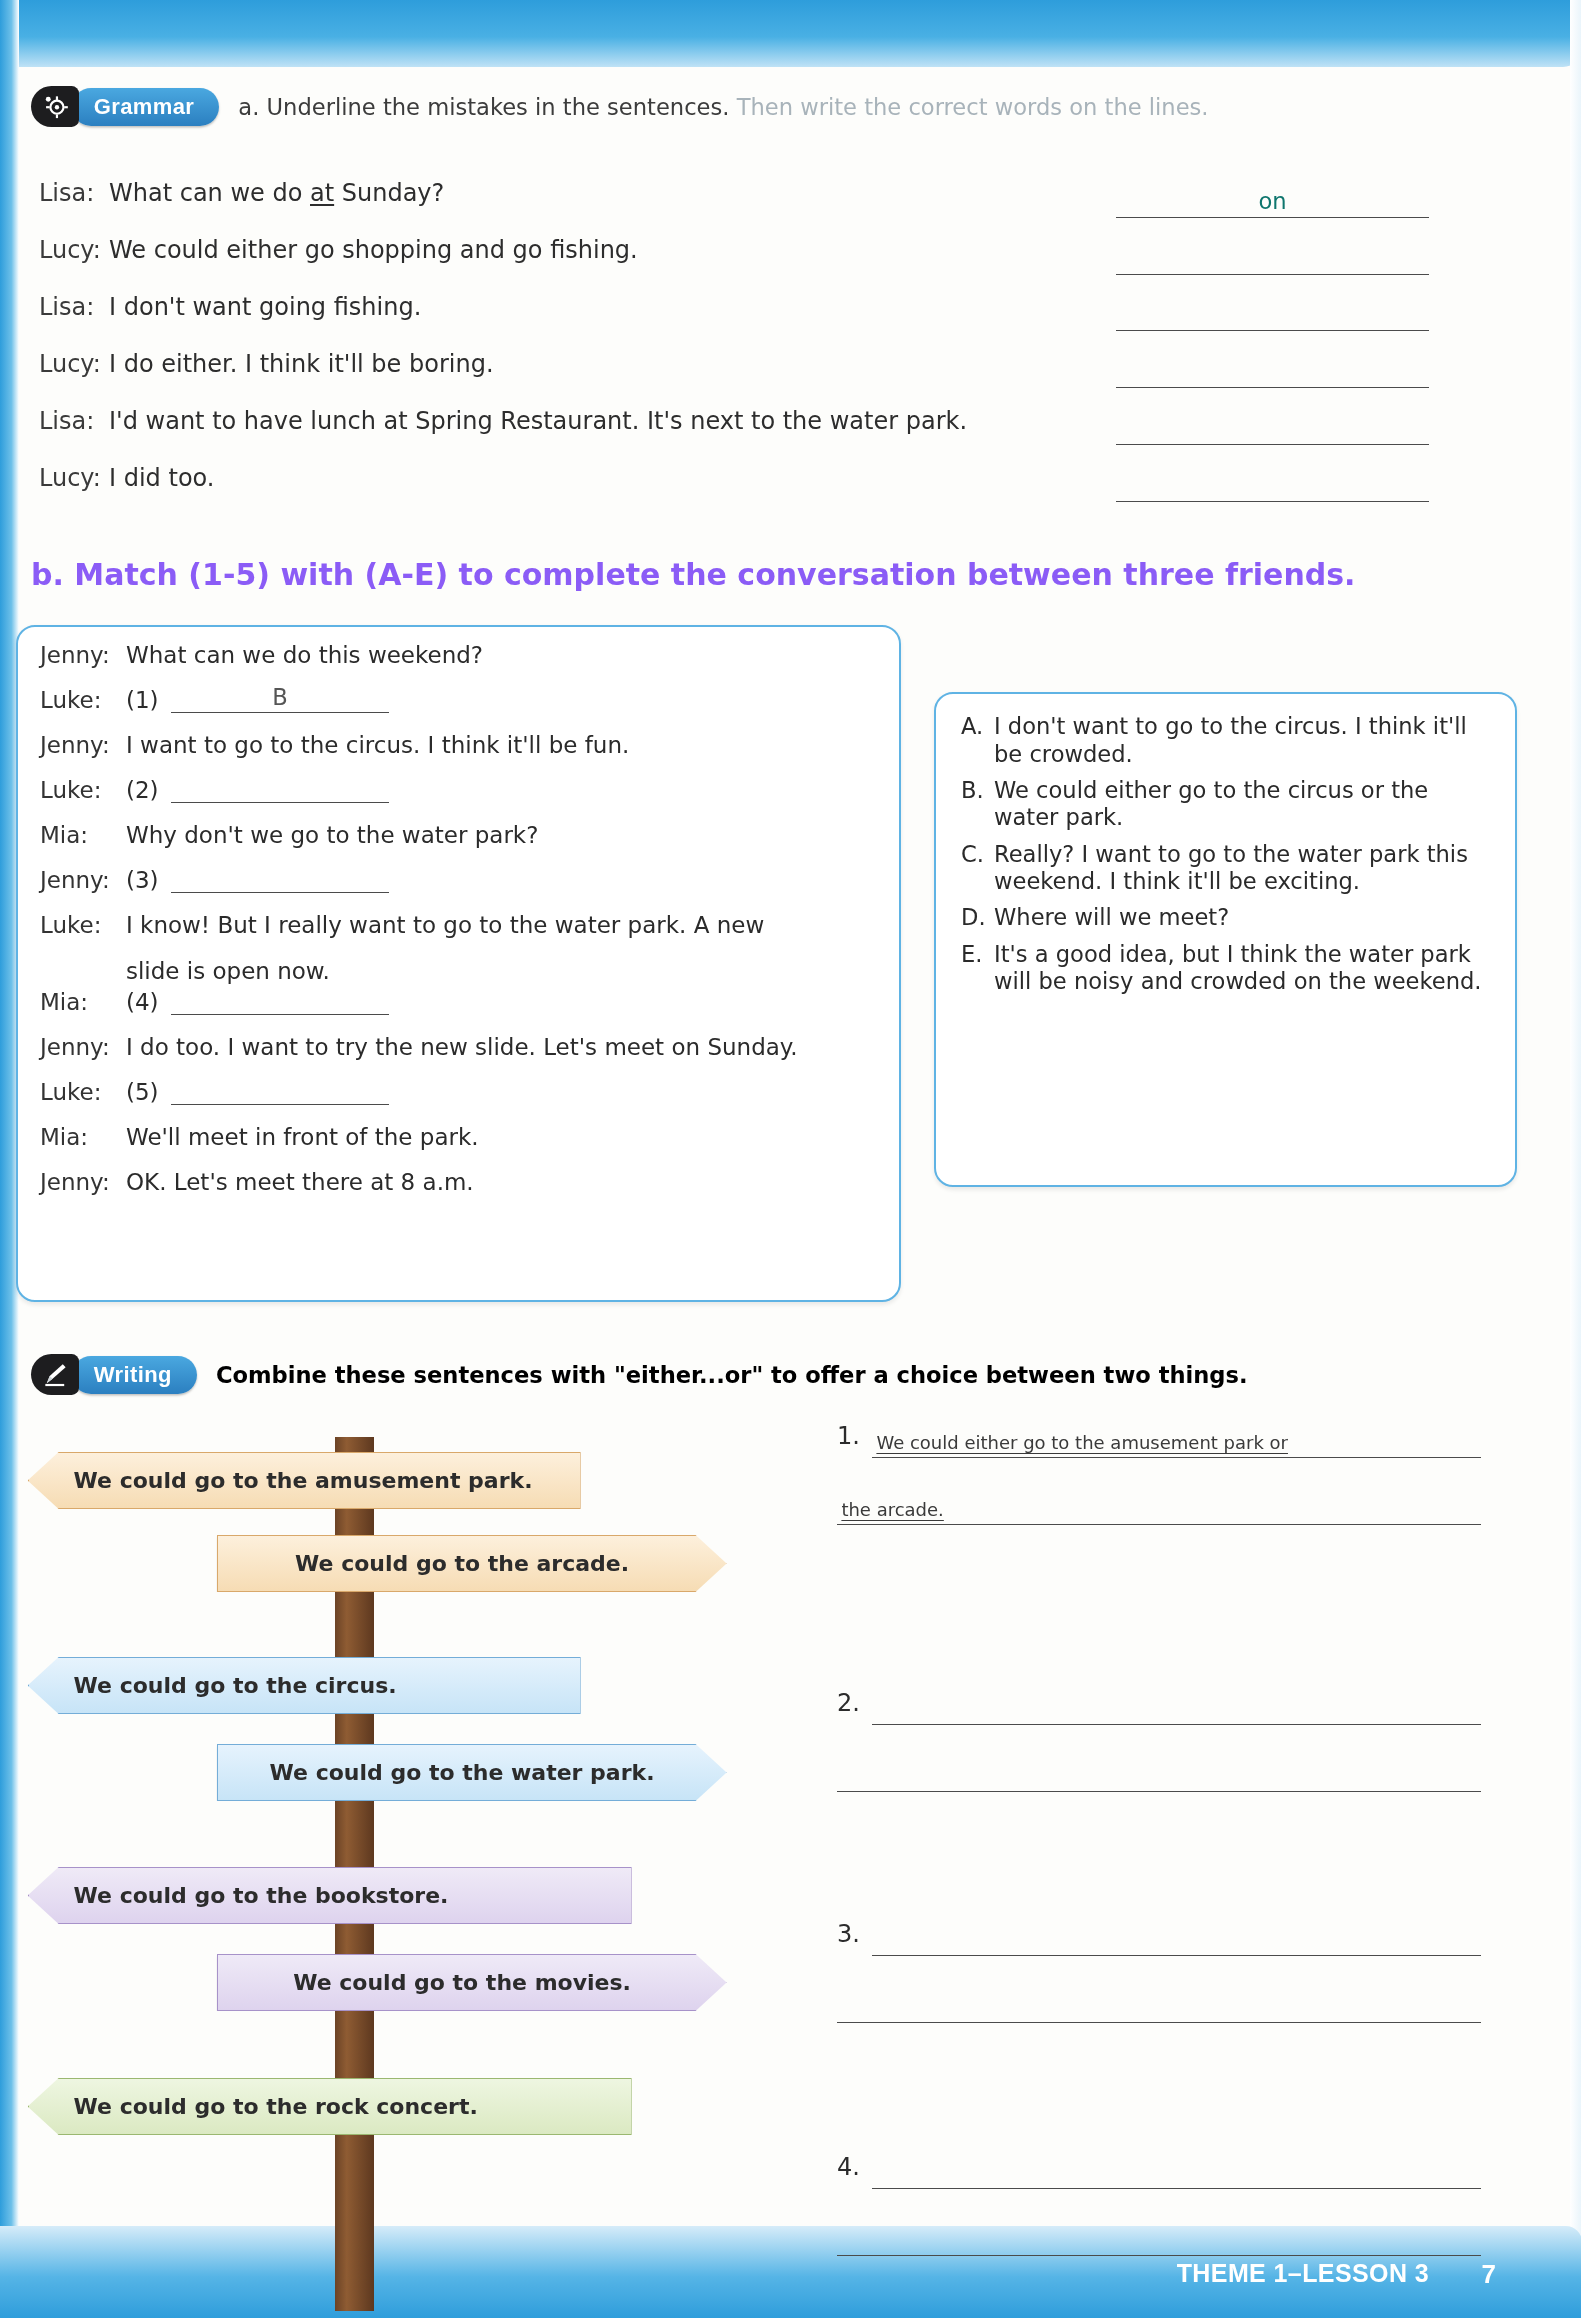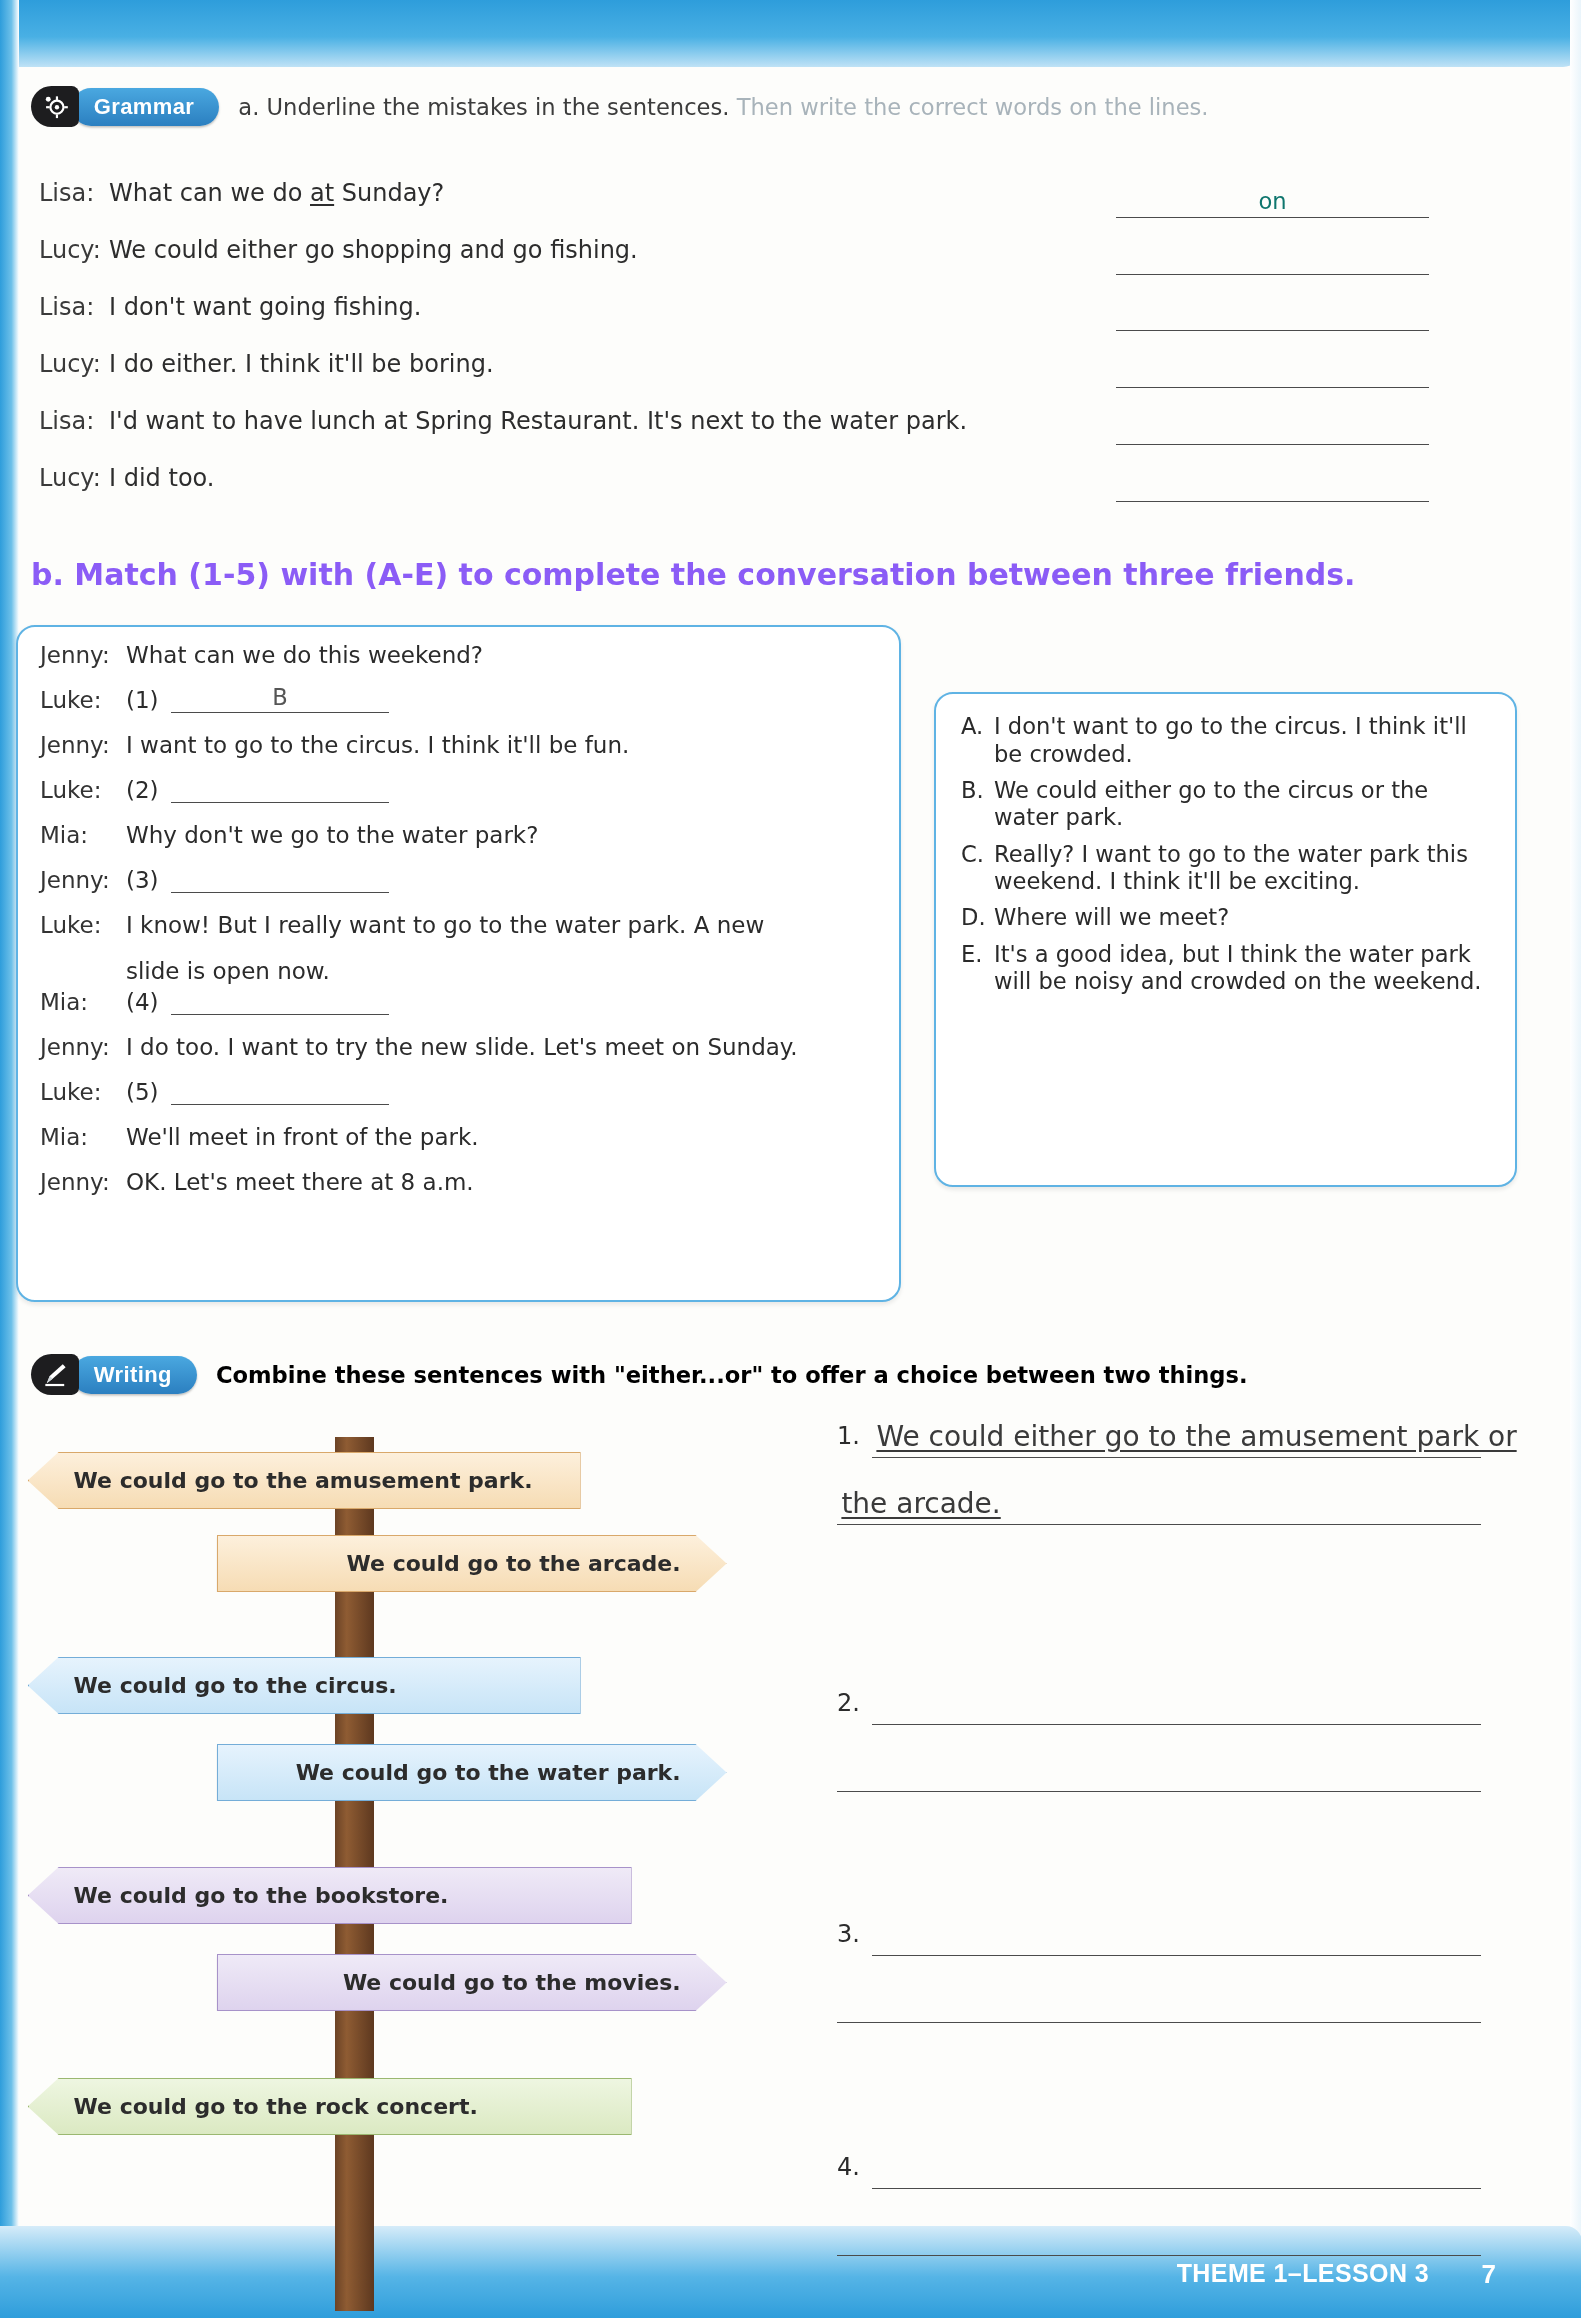--- a/index.html
+++ b/index.html
@@ -178,40 +178,40 @@
     box-shadow: 0 2.2px 2.9px rgba(0,0,0,0.18);
   }
   .sign.left {
     clip-path: polygon(0 50%, 31px 0, 100% 0, 100% 100%, 31px 100%);
     padding-left: 45px; padding-right: 19px;
     justify-content: flex-start;
   }
   .sign.right {
     clip-path: polygon(0 0, calc(100% - 31px) 0, 100% 50%, calc(100% - 31px) 100%, 0 100%);
     padding-left: 26px; padding-right: 45px;
-    justify-content: flex-end;
+    justify-content: center;
   }
   .sign.orange { background: linear-gradient(180deg,#fdf0dc 0%,#f6dcb4 100%); border: 1.5px solid #d9a86a; }
   .sign.blue   { background: linear-gradient(180deg,#e6f3fd 0%,#c7e4f7 100%); border: 1.5px solid #74add8; }
   .sign.purple { background: linear-gradient(180deg,#efeaf7 0%,#ded3ee 100%); border: 1.5px solid #a792c9; }
   .sign.green  { background: linear-gradient(180deg,#eef6e1 0%,#dbe9c2 100%); border: 1.5px solid #9bb870; }
 
   
   #answers { position: absolute; top: 1413px; left: 837px; width: 670px; }
   .ans-group { position: absolute; width: 655px; }
   .ans-num { position: absolute; left: 0; top: -4.4px; font-size: 24px; color: #2b2b2b; font-family:"DejaVu Sans",sans-serif; }
   .ans-line {
     position: absolute;
     left: 35px; width: 609px;
     border-bottom: 1.8px solid #4b4b4b;
     height: 32px;
   }
   .ans-line .wr {
     position: absolute; left: 4.4px; bottom: 3.6px;
-    font-size: 28px; color: #3a3a3a;
+    font-size: 18px; color: #3a3a3a;
     font-family: "DejaVu Sans", sans-serif;
     text-decoration: underline;
     text-underline-offset: 3.6px;
     white-space: nowrap;
   }
 
   
   #footer-theme {
     position: absolute;
     right: 153px; bottom: 31px;

